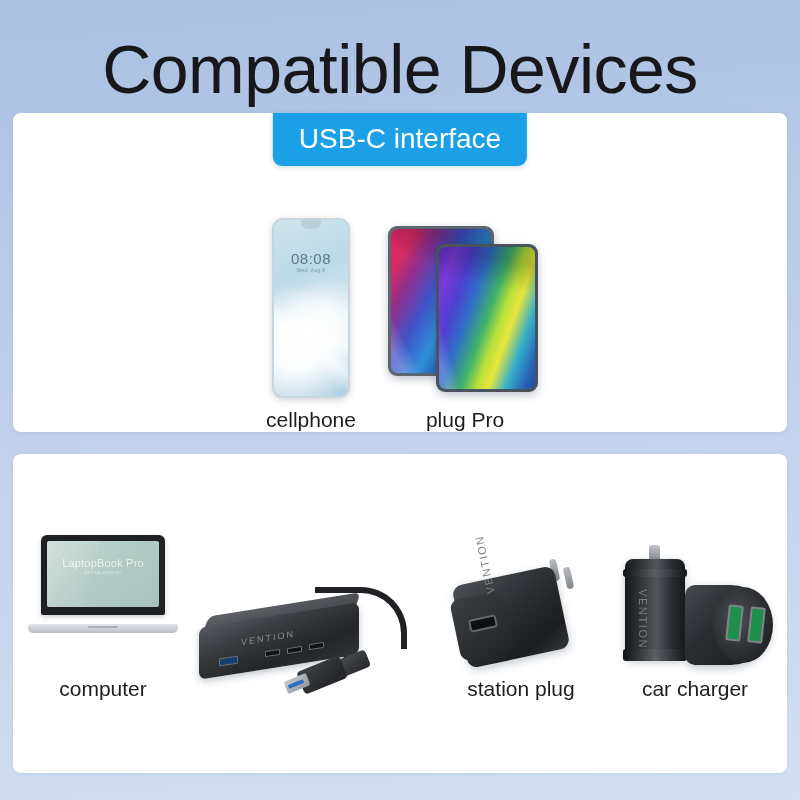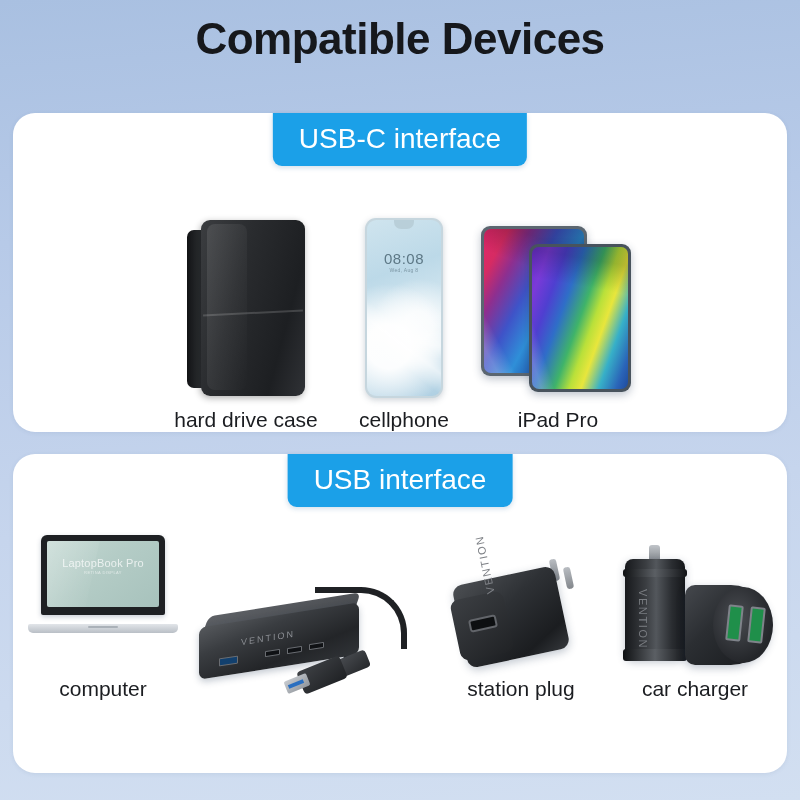--- a/index.html
+++ b/index.html
@@ -12,35 +12,35 @@
 
   body {
     font-family: "Liberation Sans", sans-serif;
     background: linear-gradient(175deg, #a9c0e1 0%, #b7cae8 28%, #c6d5ed 62%, #d2dff1 100%);
     position: relative;
   }
 
   
   .page-title {
     text-align: center;
-    font-size: 44px;
-    font-weight: bold;
+    font-size: 68px;
+    font-weight: normal;
     color: #16181c;
     letter-spacing: -0.5px;
-    padding-top: 14px;
+    padding-top: 30px;
     line-height: 1.15;
   }
 
   
   .card {
     position: absolute;
     left: 13px;
     width: 774px;
     background: #ffffff;
-    border-radius: 22px;
+    border-radius: 8px;
     box-shadow: 0 1px 4px rgba(70,95,140,0.10);
   }
   .card-usbc { top: 113px; height: 319px; }
   .card-usb  { top: 454px; height: 319px; }
 
   .badge {
     position: absolute;
     top: 0;
     left: 50%;
     transform: translateX(-50%);
@@ -490,29 +490,20 @@
 
 <div class="page-title">Compatible Devices</div>
 
 <div class="card card-usbc">
 
   <div class="badge">USB-C interface</div>
 
   <div class="items">
 
 
-    <div class="item r1-c2">
-      <div class="item-art art-hdd">
-        <div class="hdd-spine"></div>
-        <div class="hdd-body"></div>
-        <div class="hdd-seam"></div>
-        <div class="hdd-sheen"></div>
-      </div>
-      <div class="item-label">hard drive case</div>
-    </div>
 
     <div class="item r1-c3">
       <div class="item-art art-phone">
         <div class="ph-body">
           <div class="ph-screen">
             <div class="ph-notch"></div>
             <div class="ph-swirl"></div>
             <div class="ph-time">08:08</div>
             <div class="ph-date">Wed, Aug 8</div>
           </div>
@@ -523,29 +514,28 @@
 
     <div class="item r1-c4">
       <div class="item-art art-ipad">
         <div class="ipad ipad-back">
             <div class="ipad-scr scr-back"></div>
           </div>
         <div class="ipad ipad-front">
             <div class="ipad-scr scr-front"></div>
           </div>
       </div>
-      <div class="item-label">iPad Pro</div>
+      <div class="item-label">plug Pro</div>
     </div>
 
   </div>
 </div>
 
 <div class="card card-usb">
 
-  <div class="badge">USB interface</div>
 
   <div class="items">
 
     <div class="item r2-c1 label-pad2">
       <div class="item-art art-laptop">
         <div class="lt-lid">
           <div class="lt-screen"></div>
         </div>
         <div class="lt-brand">LaptopBook Pro</div>
         <div class="lt-sub">RETINA DISPLAY</div>

